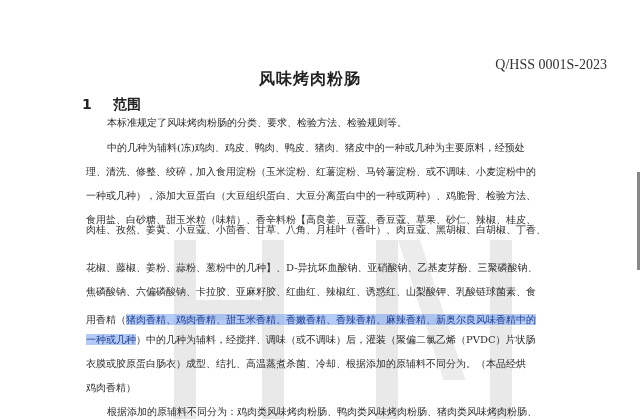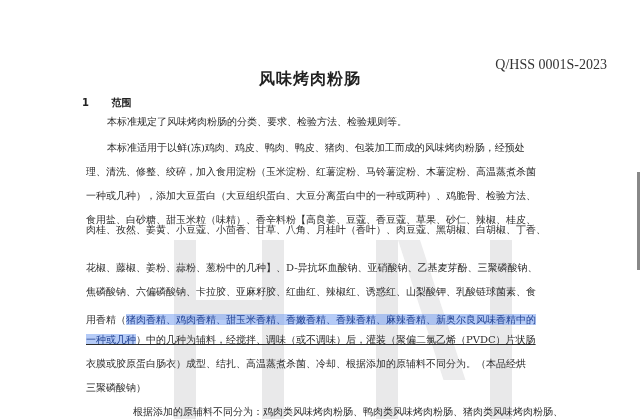--- a/index.html
+++ b/index.html
@@ -15,21 +15,21 @@
     position: absolute; top: 57px; right: 172px; width: 200px; text-align: right;
     font-size: 14px; color: #333; font-family: "Liberation Serif", serif;
   }
   .doc-code { right: auto; left: 407px; }
   .title {
     position: absolute; top: 69px; left: 0; width: 620px; text-align: center;
     font-size: 16px; font-weight: bold; letter-spacing: 1px; color: #222;
     font-family: "DejaVu Sans", sans-serif;
   }
   .section {
-    position: absolute; top: 96px; left: 82px; font-size: 10px; font-weight: bold;
+    position: absolute; top: 96px; left: 82px; font-size: 14px; font-weight: bold;
     font-family: "DejaVu Sans", sans-serif; color: #222;
   }
   .section .num { display: inline-block; width: 26px; }
   .line {
     position: absolute; left: 86px; font-size: 10px; line-height: 12px;
     white-space: nowrap; color: #2b2b2b; z-index: 2;
   }
   .indent { left: 107px; }
   .hl { background: rgba(120,160,240,0.55); color: #1f3f8f; }
   .right-scroll {
@@ -49,31 +49,31 @@
   <div class="wm-bar" style="left:398px;top:240px;width:22px;height:140px;transform:skewX(18deg);transform-origin:top left;background:#ececed;"></div>
 </div>
 
 <div class="doc-code">Q/HSS 0001S-2023</div>
 <div class="title">风味烤肉粉肠</div>
 <div class="section">
   <span class="num">1</span>
   <span>范围</span>
 </div>
 
-<div class="line indent" style="top:117px;font-family:Liberation Mono, monospace;">本标准规定了风味烤肉粉肠的分类、要求、检验方法、检验规则等。</div>
-<div class="line indent" style="top:142px;">本标准适用于以鲜(冻)鸡肉、鸡皮、鸭肉、鸭皮、猪肉、包装加工而成的风味烤肉粉肠，经预处</div>
-<div class="line" style="top:166px;">理、清洗、修整、绞碎，加入食用淀粉（玉米淀粉、红薯淀粉、马铃薯淀粉、木薯淀粉、高温蒸煮杀菌</div>
+<div class="line indent" style="top:117px;">本标准规定了风味烤肉粉肠的分类、要求、检验方法、检验规则等。</div>
+<div class="line indent" style="top:142px;">中的几种为辅料(冻)鸡肉、鸡皮、鸭肉、鸭皮、猪肉、猪皮中的一种或几种为主要原料，经预处</div>
+<div class="line" style="top:166px;">理、清洗、修整、绞碎，加入食用淀粉（玉米淀粉、红薯淀粉、马铃薯淀粉、或不调味、小麦淀粉中的</div>
 <div class="line" style="top:190px;">一种或几种），添加大豆蛋白（大豆组织蛋白、大豆分离蛋白中的一种或两种）、鸡脆骨、检验方法、</div>
 <div class="line" style="top:214px;">食用盐、白砂糖、甜玉米粒（味精）、香辛料粉【高良姜、豆蔻、香豆蔻、草果、砂仁、辣椒、桂皮、</div>
 <div class="line" style="top:224px;">肉桂、孜然、姜黄、小豆蔻、小茴香、甘草、八角、月桂叶（香叶）、肉豆蔻、黑胡椒、白胡椒、丁香、</div>
 <div class="line" style="top:262px;">花椒、藤椒、姜粉、蒜粉、葱粉中的几种】、D-异抗坏血酸钠、亚硝酸钠、乙基麦芽酚、三聚磷酸钠、</div>
 <div class="line" style="top:286px;font-family:Liberation Serif, serif;">焦磷酸钠、六偏磷酸钠、卡拉胶、亚麻籽胶、红曲红、辣椒红、诱惑红、山梨酸钾、乳酸链球菌素、食</div>
 <div class="line" style="top:314px;">
   <span>用香精（</span><span class="hl">猪肉香精、鸡肉香精、甜玉米香精、香嫩香精、香辣香精、麻辣香精、新奥尔良风味香精中的</span>
 </div>
-<div class="line" style="top:334px;text-decoration:underline;">
+<div class="line" style="top:334px;">
   <span class="hl">一种或几种</span><span>）中的几种为辅料，经搅拌、调味（或不调味）后，灌装（聚偏二氯乙烯（PVDC）片状肠</span>
 </div>
 <div class="line" style="top:358px;">衣膜或胶原蛋白肠衣）成型、结扎、高温蒸煮杀菌、冷却、根据添加的原辅料不同分为。（本品经烘</div>
-<div class="line" style="top:382px;">三聚磷酸钠）</div>
-<div class="line indent" style="top:406px;margin-left:26px;">根据添加的原辅料不同分为：鸡肉类风味烤肉粉肠、鸭肉类风味烤肉粉肠、猪肉类风味烤肉粉肠、</div>
+<div class="line" style="top:382px;">鸡肉香精）</div>
+<div class="line indent" style="top:406px;">根据添加的原辅料不同分为：鸡肉类风味烤肉粉肠、鸭肉类风味烤肉粉肠、猪肉类风味烤肉粉肠、</div>
 
 <div class="right-scroll"></div>
 
 </body></html>

